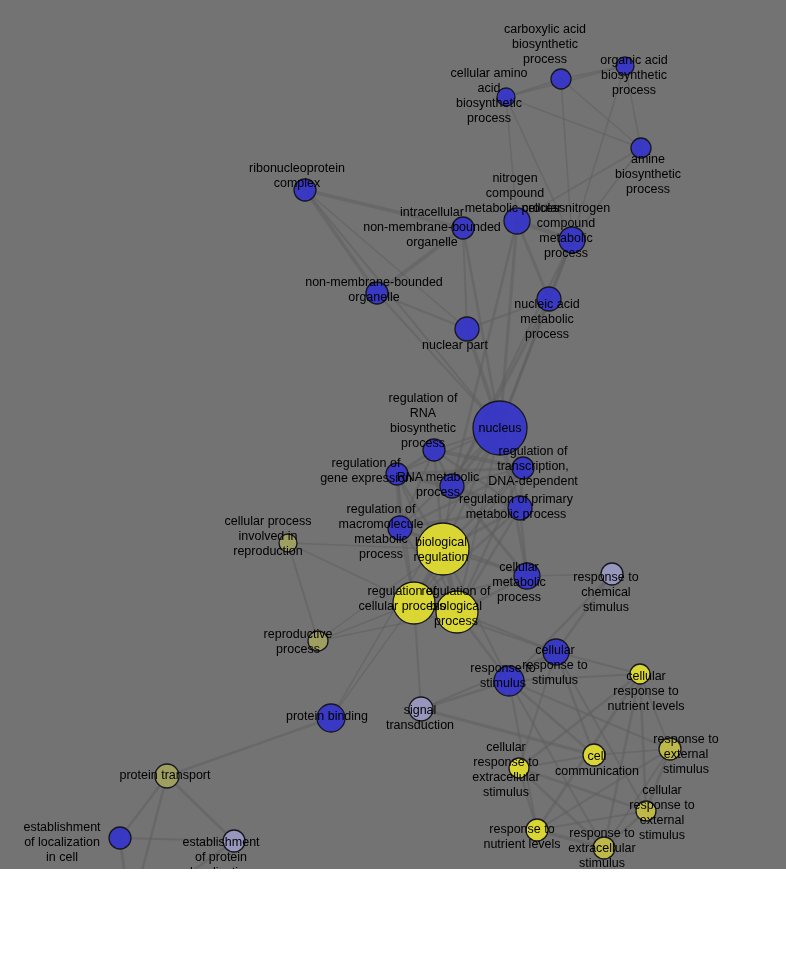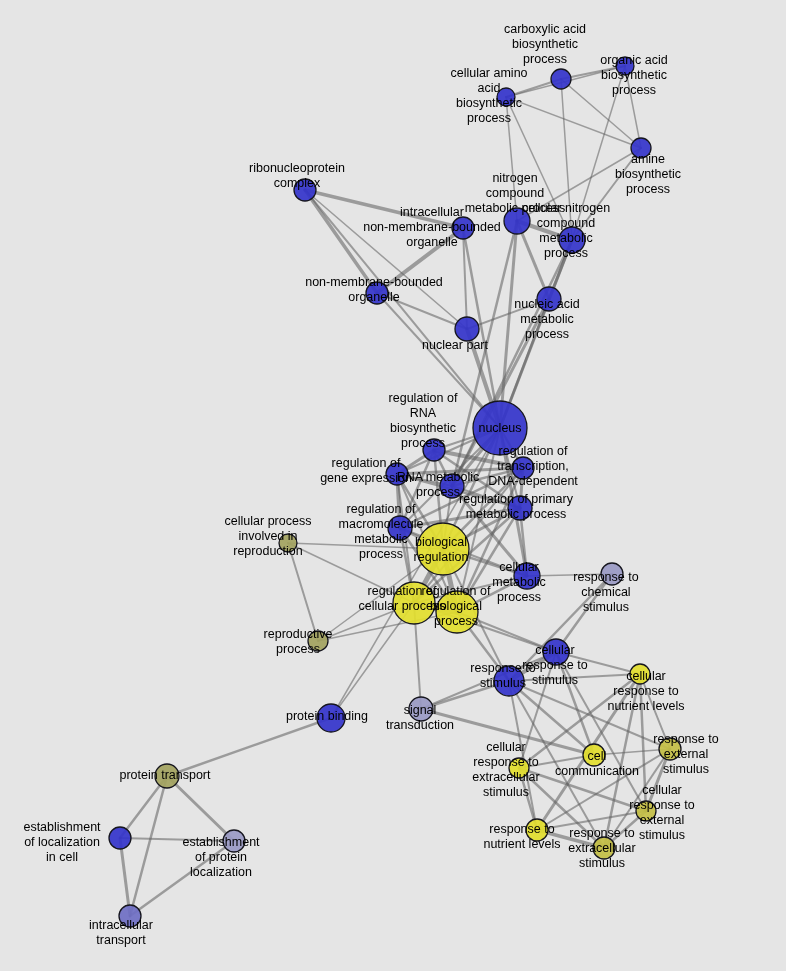--- a/index.html
+++ b/index.html
@@ -3,22 +3,22 @@
 <meta charset="utf-8">
 <style>
   html, body {
     margin: 0;
     padding: 0;
     background: #ffffff;
   }
   .canvas-wrap {
     position: relative;
     width: 786px;
-    height: 971px;
-    background: #e5e5e5;
+    height: 869px;
+    background: #737373;
     overflow: hidden;
   }
   svg#graph {
     display: block;
     width: 786px;
     height: 971px;
   }
   svg#graph text {
     font-family: "Liberation Sans", sans-serif;
     font-size: 12.5px;

